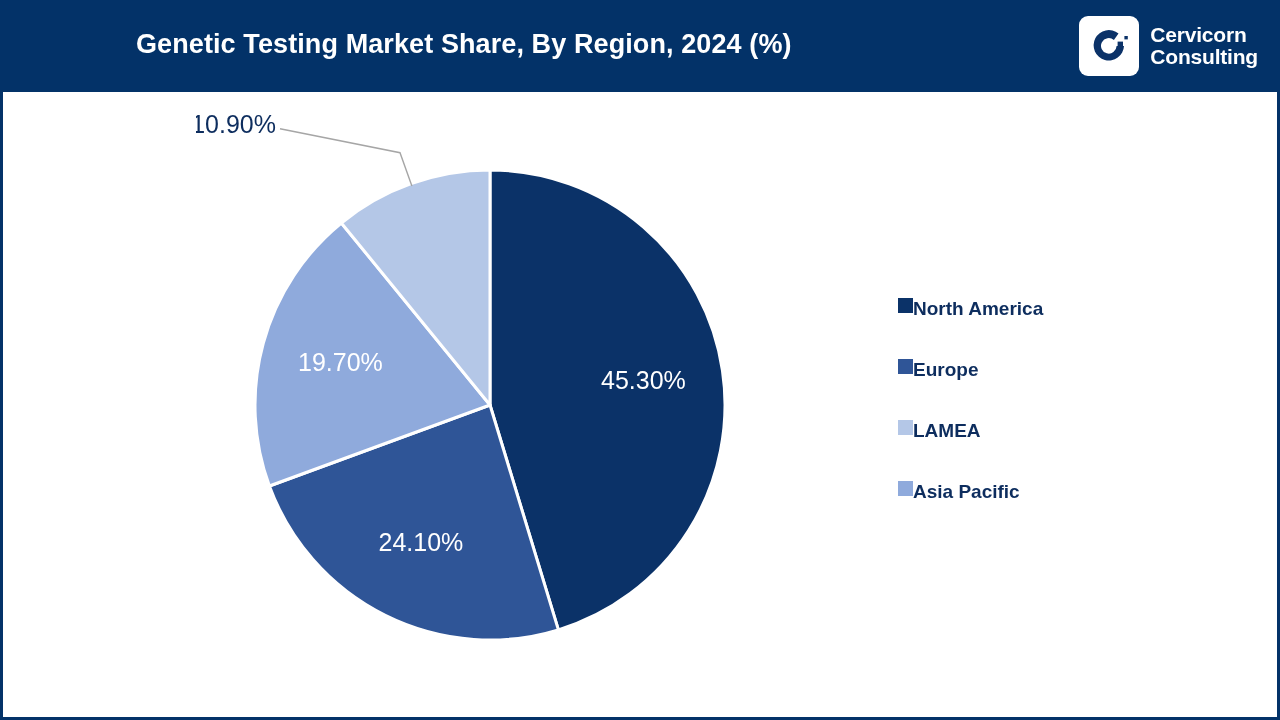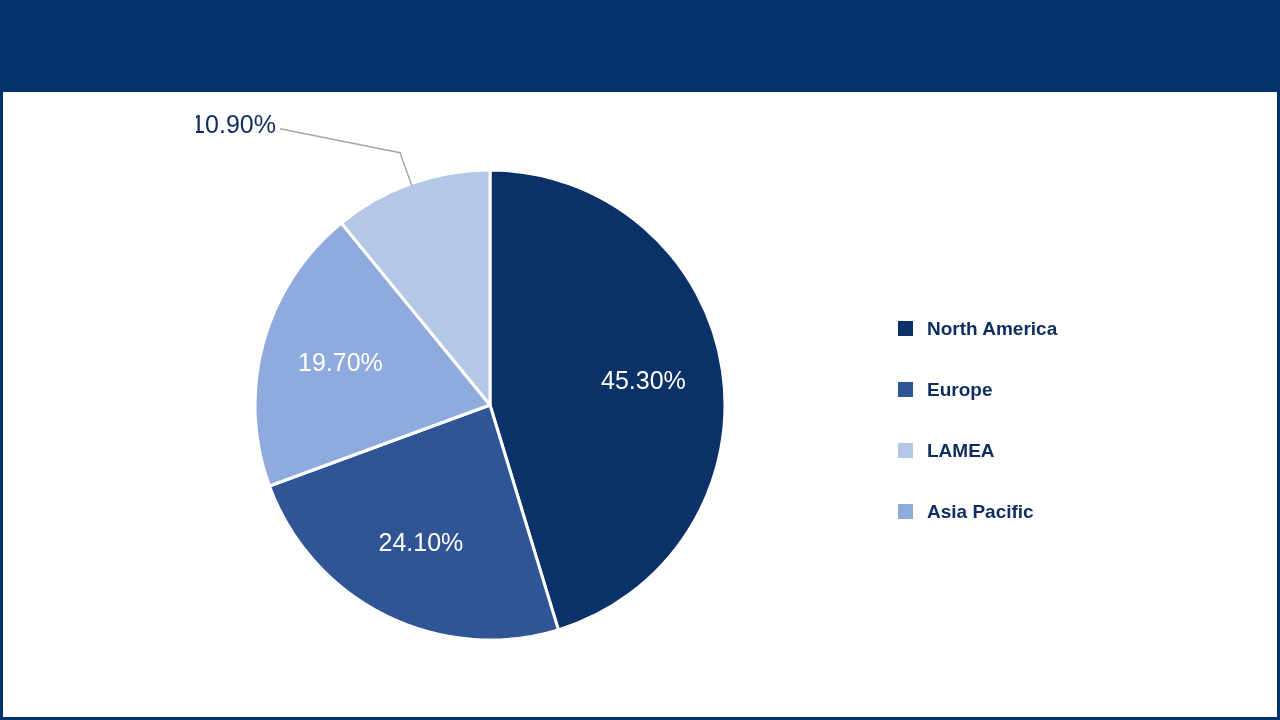--- a/index.html
+++ b/index.html
@@ -105,23 +105,21 @@
   }
   
   .legend {
     position: absolute;
     left: 898px;
     top: 298px;
     width: 300px;
   }
   .legend-item {
     display: flex;
-    align-items: center;
     height: 61px;
-    gap: 14px;
   }
   .legend-swatch {
     width: 15px;
     height: 15px;
     flex: 0 0 auto;
   }
   .legend-label {
     font-size: 19px;
     font-weight: bold;
     color: #0d2d5e;
@@ -137,21 +135,35 @@
     color: #0d2d5e;
     white-space: nowrap;
   }
 </style>
 </head>
 <body>
 
 <div id="page">
 
   <div class="header-band"></div>
-
+  <div class="chart-title">Genetic Testing Market Share, By Region, 2024 (%)</div>
+
+  <div class="logo-wrap">
+    <div class="logo-tile">
+      <svg width="44" height="44" viewBox="0 0 44 44">
+        <path d="M31.5 9.6 A15.2 15.2 0 1 0 37 22.1 L29.6 22.1 A7.8 7.8 0 1 1 26.9 15.9 Z" fill="#0B3268"></path>
+        <rect x="30.6" y="17.6" width="5.4" height="5.4" fill="#0B3268"></rect>
+        <rect x="37.4" y="12.0" width="3.4" height="3.4" fill="#0B3268"></rect>
+      </svg>
+    </div>
+    <div class="logo-text">
+      <span>Cervicorn</span>
+      <span>Consulting</span>
+    </div>
+  </div>
 
   <div class="pie-area">
     <svg class="pie-svg" width="700" height="600" viewBox="0 0 700 600">
       <g id="pie-slices">
           <path d="M 294 305 L 294.00 70.00 A 235 235 0 0 1 362.39 529.83 Z" fill="#0B3268" stroke="#FFFFFF" stroke-width="3" stroke-linejoin="round"></path>
           <path d="M 294 305 L 362.39 529.83 A 235 235 0 0 1 73.40 385.99 Z" fill="#2F5597" stroke="#FFFFFF" stroke-width="3" stroke-linejoin="round"></path>
           <path d="M 294 305 L 73.40 385.99 A 235 235 0 0 1 145.35 122.99 Z" fill="#8FAADC" stroke="#FFFFFF" stroke-width="3" stroke-linejoin="round"></path>
           <path d="M 294 305 L 145.35 122.99 A 235 235 0 0 1 294.00 70.00 Z" fill="#B4C7E7" stroke="#FFFFFF" stroke-width="3" stroke-linejoin="round"></path>
         </g>
       <g id="pie-leaders">

